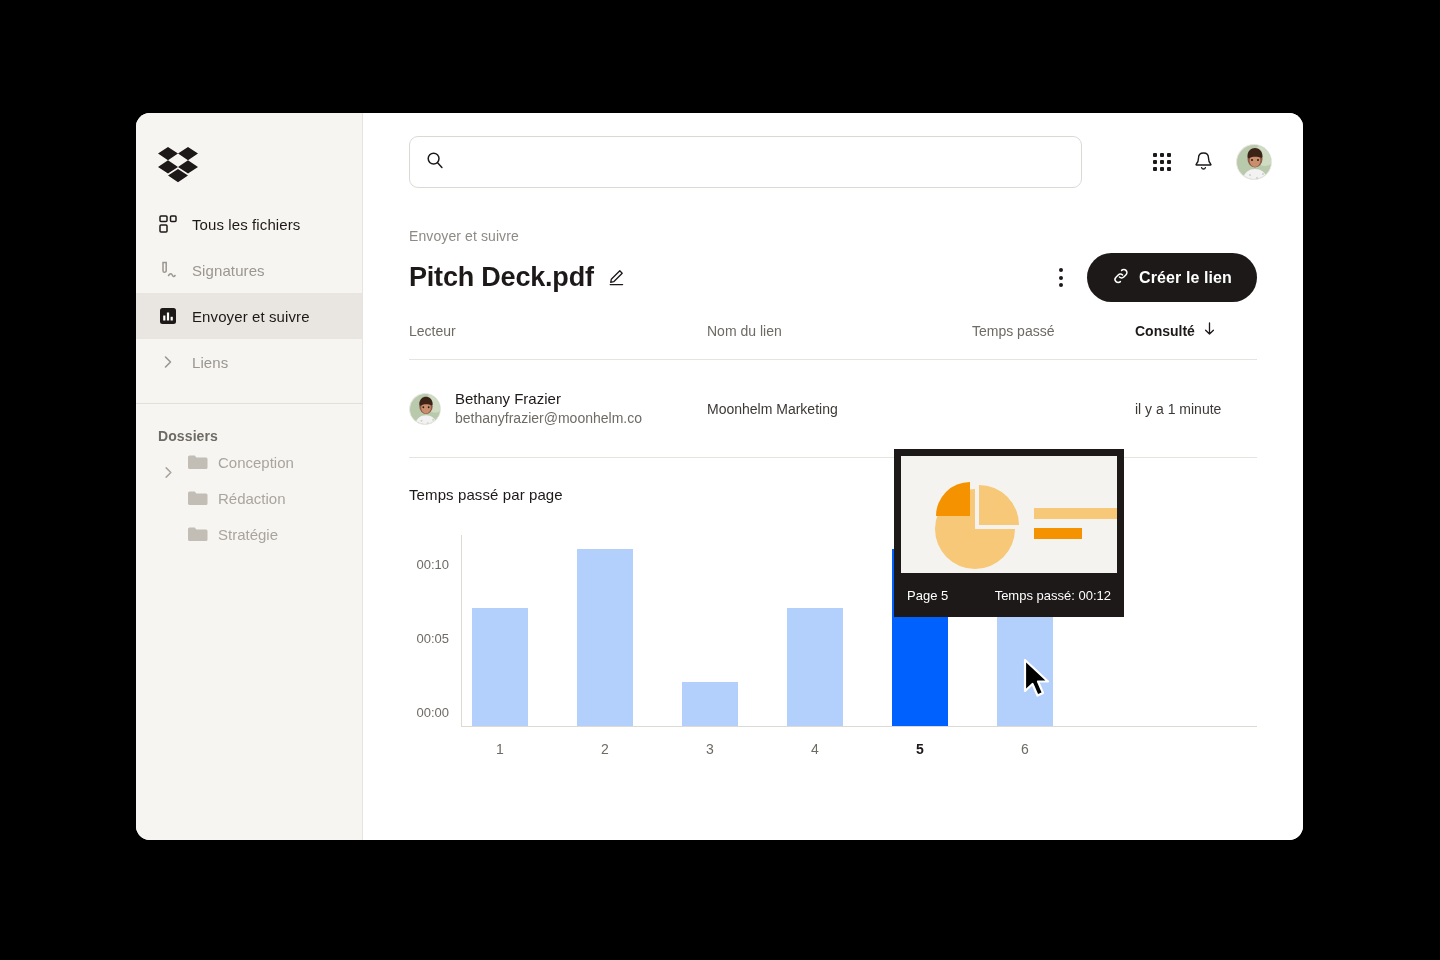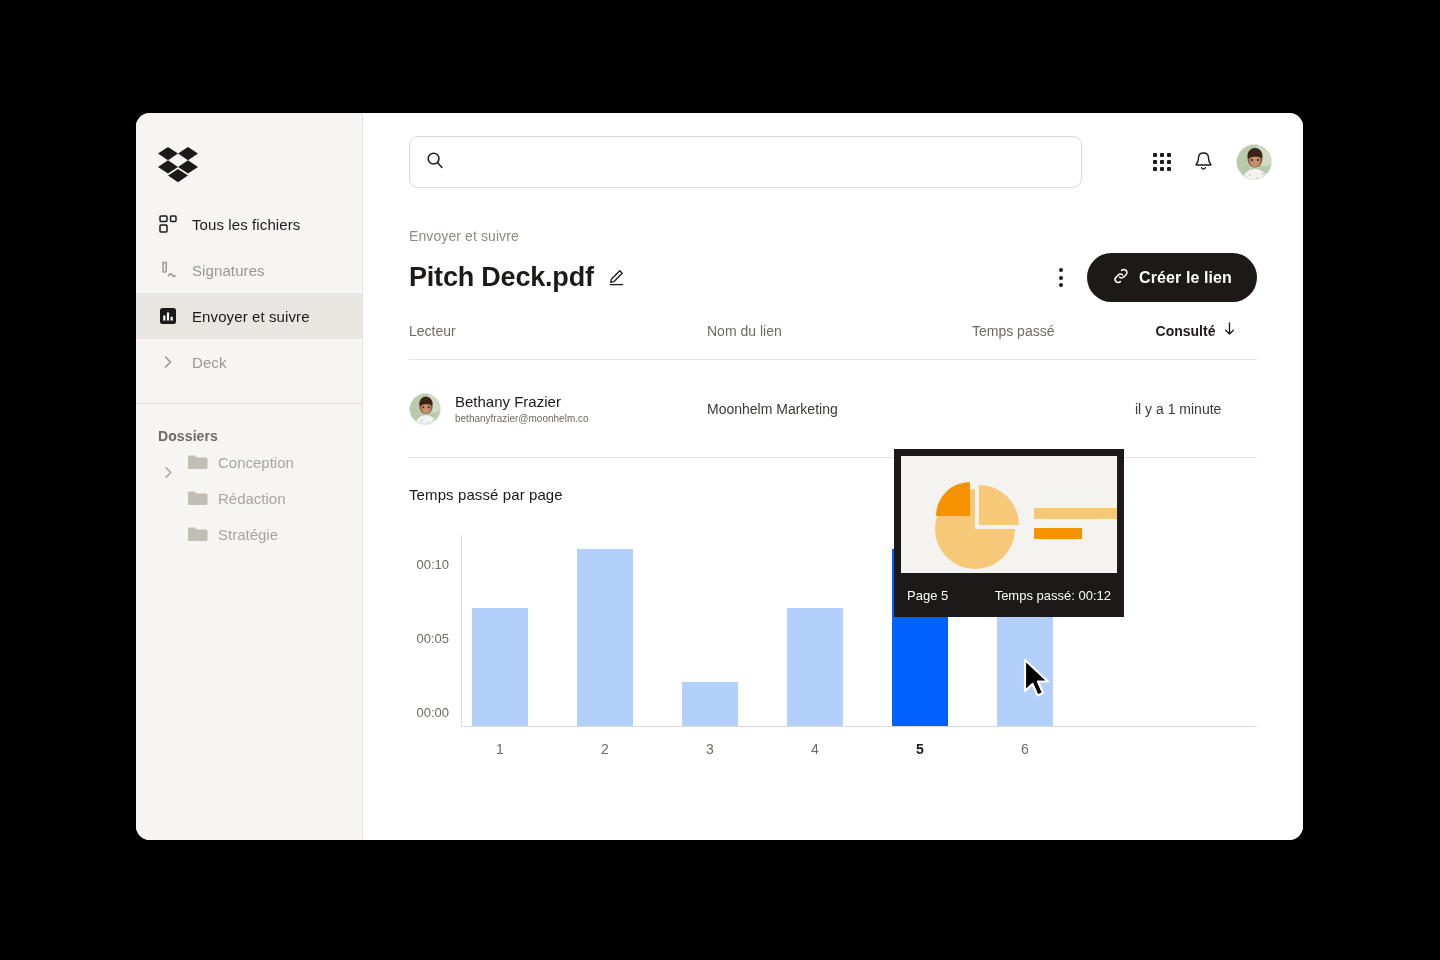--- a/index.html
+++ b/index.html
@@ -144,34 +144,34 @@
   #table-head {
     display:flex; align-items:center;
     font-size:14px; color:#6e6a64;
     padding-bottom:20px;
     border-bottom:1px solid #e7e4df;
   }
   #table-head .th-sorted { color:#1e1919; font-weight:700; display:flex; align-items:center; gap:8px; }
   .col-reader { width:298px; flex:0 0 298px; }
   .col-link { width:265px; flex:0 0 265px; }
   .col-time { width:163px; flex:0 0 163px; }
-  .col-viewed { flex:1;justify-content:center; }
+  .col-viewed { flex:1; }
   #table-row {
     display:flex; align-items:center;
     height:98px;
     border-bottom:1px solid #e7e4df;
   }
   .reader-cell { display:flex; align-items:center; gap:14px; }
   .reader-avatar {
     width:32px; height:32px; border-radius:50%;
     background:#c9d6c0; overflow:hidden; position:relative;
     border:1px solid #e8e6e2; flex:0 0 32px;
   }
   .reader-name { font-size:15px; color:#1e1919; line-height:1.4; }
-  .reader-email { font-size:10px; color:#6e6a64; line-height:1.4; }
+  .reader-email { font-size:14px; color:#6e6a64; line-height:1.4; }
   .cell-text { font-size:14px; color:#3c3836; }
 
   
   #chart-section { padding:28px 46px 0 46px; position:relative; }
   #chart-title { font-size:15px; color:#1e1919; letter-spacing:.1px; }
   #chart-area {
     position:relative;
     margin-top:32px;
     height:192px;
     margin-left:52px;
@@ -270,21 +270,21 @@
         </span>
         <span>Envoyer et suivre</span>
       </div>
 
       <div class="nav-item muted">
         <span class="nav-chevron">
           <svg width="14" height="14" viewBox="0 0 14 14">
               <path d="M4.5 2l5 5-5 5" fill="none" stroke="#9a9690" stroke-width="1.6" stroke-linecap="round" stroke-linejoin="round"></path>
             </svg>
         </span>
-        <span>Deck</span>
+        <span>Liens</span>
       </div>
     </div>
 
     <div class="sidebar-divider"></div>
 
     <div class="folders-title">Dossiers</div>
 
     <div>
       <div class="folder-item">
         <span class="nav-chevron">

